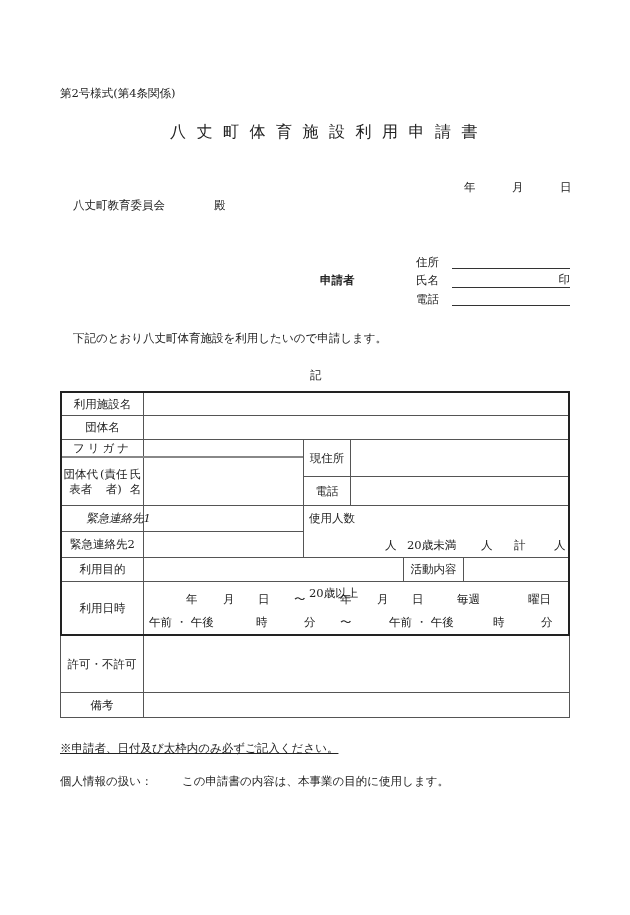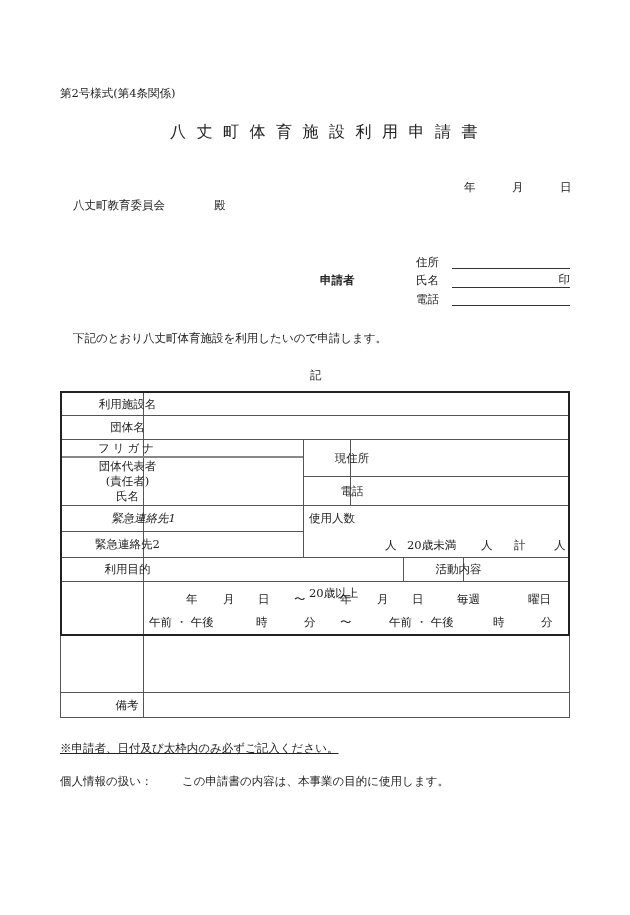--- a/index.html
+++ b/index.html
@@ -15,21 +15,21 @@
   .app-field-label { left: 416px; }
   .app-line { position: absolute; left: 452px; width: 118px; border-bottom: 1px solid #333; height: 14px; }
   .seal { right: 0; bottom: 0; position: absolute; }
   .intro { left: 73px; top: 331px; }
   .ki { left: 310px; top: 368px; }
 
   .tbl { position: absolute; left: 60px; top: 391px; width: 510px; height: 245px;
          border: 2px solid #222; box-sizing: border-box; }
   .line-h { position: absolute; height: 0; border-top: 1px solid #555; }
   .line-v { position: absolute; width: 0; border-left: 1px solid #555; }
-  .cell-label { position: absolute; text-align: center; display: flex; align-items: center; justify-content: center; line-height: 15px; padding-left: 25px; }
+  .cell-label { position: absolute; text-align: center; display: flex; align-items: center; justify-content: center; line-height: 15px; }
   .lower { position: absolute; left: 60px; top: 636px; width: 510px; height: 82px;
            border: 1px solid #555; border-top: none; box-sizing: border-box; }
   .note { left: 60px; top: 741px; text-decoration: underline; }
   .privacy { left: 60px; top: 774px; }
 </style>
 </head>
 <body>
 
 <div class="abs form-no">第2号様式(第4条関係)</div>
 <div class="abs title">八丈町体育施設利用申請書</div>
@@ -76,21 +76,21 @@
 
   <div class="cell-label" style="left:0; top:0; width:81px; height:22px;">利用施設名</div>
   <div class="abs" style="left:82px; top:0; width:424px; height:22px;"></div>
 
   <div class="cell-label" style="left:0; top:23px; width:81px; height:23px;">団体名</div>
   <div class="abs" style="left:82px; top:23px; width:424px; height:23px;"></div>
 
   <div class="cell-label" style="left:0; top:47px; width:81px; height:16px; letter-spacing:3px;">フリガナ</div>
   <div class="abs" style="left:82px; top:47px; width:159px; height:16px;"></div>
 
-  <div class="cell-label" style="left:0; top:65px; width:81px; height:47px; flex-direction:column;">
+  <div class="cell-label" style="left:0; top:65px; width:81px; height:47px; ">
     <span>団体代表者</span>
     <span>(責任者)</span>
     <span>氏名</span>
   </div>
   <div class="abs" style="left:82px; top:65px; width:159px; height:47px;"></div>
 
   <div class="cell-label" style="left:242px; top:47px; width:46px; height:36px;">現住所</div>
   <div class="abs" style="left:289px; top:47px; width:217px; height:36px;"></div>
   <div class="cell-label" style="left:242px; top:84px; width:46px; height:28px;">電話</div>
   <div class="abs" style="left:289px; top:84px; width:217px; height:28px;"></div>
@@ -106,20 +106,21 @@
   <div class="abs" style="left:345px; top:145px;">20歳未満</div>
   <div class="abs" style="left:419px; top:145px;">人</div>
   <div class="abs" style="left:452px; top:145px;">計</div>
   <div class="abs" style="left:492px; top:145px;">人</div>
 
   <div class="cell-label" style="left:0; top:165px; width:81px; height:23px;">利用目的</div>
   <div class="abs" style="left:82px; top:165px; width:259px; height:23px;"></div>
   <div class="cell-label" style="left:342px; top:165px; width:59px; height:23px;">活動内容</div>
   <div class="abs" style="left:402px; top:165px; width:104px; height:23px;"></div>
 
+  <div class="cell-label" style="left:0; top:189px; width:81px; height:52px;">利用日時</div>
   <div>
     <span class="abs" style="left:124px; top:199px;">年</span>
     <span class="abs" style="left:161px; top:199px;">月</span>
     <span class="abs" style="left:196px; top:199px;">日</span>
     <span class="abs" style="left:232px; top:199px;">〜</span>
     <span class="abs" style="left:278px; top:199px;">年</span>
     <span class="abs" style="left:315px; top:199px;">月</span>
     <span class="abs" style="left:350px; top:199px;">日</span>
     <span class="abs" style="left:395px; top:199px;">毎週</span>
     <span class="abs" style="left:466px; top:199px;">曜日</span>
@@ -130,20 +131,21 @@
     <span class="abs" style="left:278px; top:222px;">〜</span>
     <span class="abs" style="left:327px; top:222px;">午前 ・ 午後</span>
     <span class="abs" style="left:431px; top:222px;">時</span>
     <span class="abs" style="left:479px; top:222px;">分</span>
   </div>
 </div>
 
 <div class="lower">
   <div class="line-v" style="left:82px; top:0; height:81px;"></div>
   <div class="line-h" style="left:0; top:56px; width:508px;"></div>
+  <div class="cell-label" style="left:0; top:0; width:82px; height:56px;">許可・不許可</div>
   <div class="abs" style="left:83px; top:0; width:425px; height:56px;"></div>
   <div class="cell-label" style="left:0; top:57px; width:82px; height:24px;">備考</div>
   <div class="abs" style="left:83px; top:57px; width:425px; height:24px;"></div>
 </div>
 
 <div class="abs note">※申請者、日付及び太枠内のみ必ずご記入ください。</div>
 <div class="abs privacy">個人情報の扱い：</div>
 <div class="abs privacy" style="left:182px">この申請書の内容は、本事業の目的に使用します。</div>
 
 </body></html>

